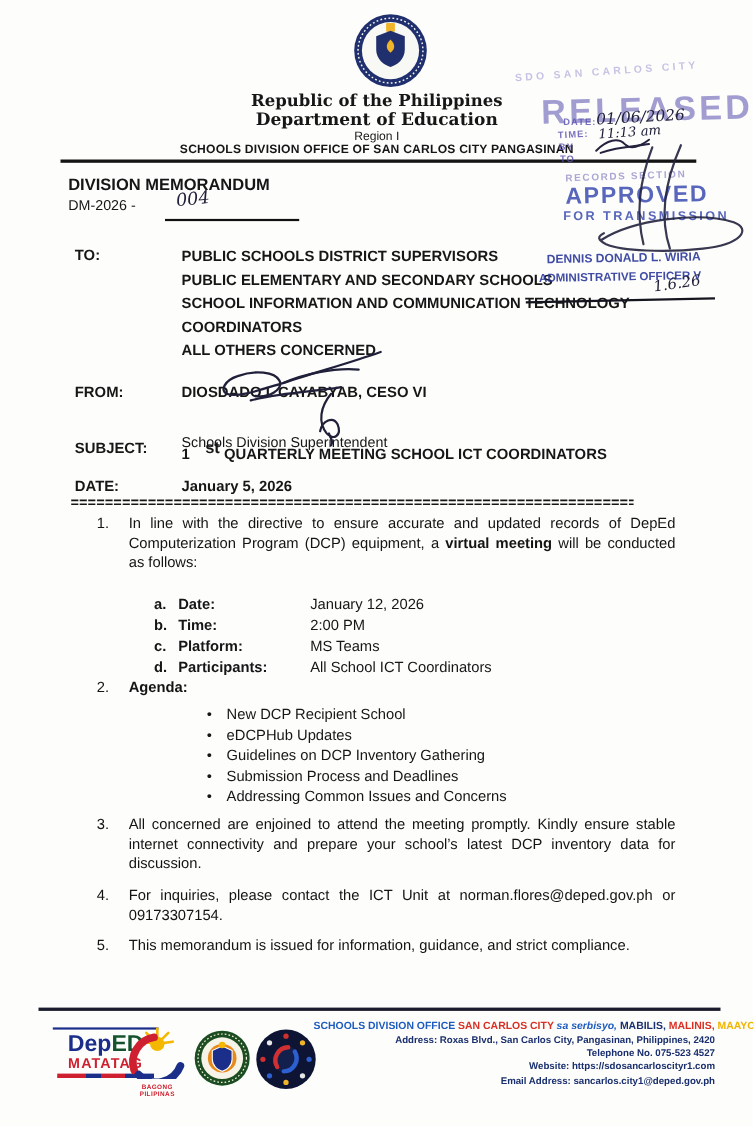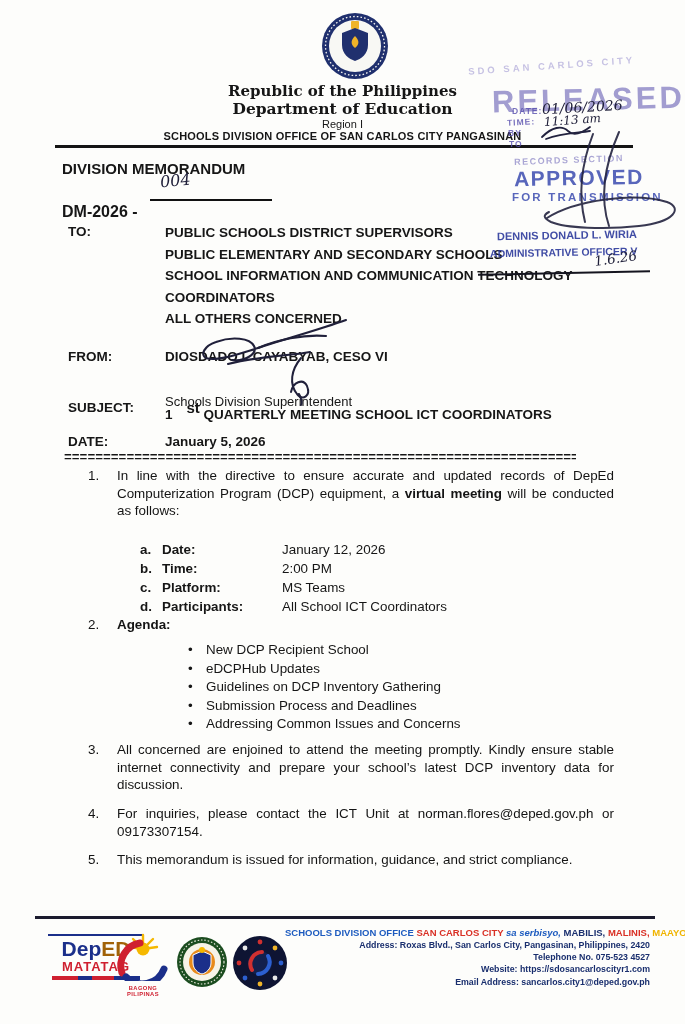--- a/index.html
+++ b/index.html
@@ -47,21 +47,21 @@
   .sig{z-index:8;}
   .sig-by{left:538px;top:123px;}
   .sig-approved{left:535px;top:130px;}
   .sig-from{left:198px;top:312px;}
   .sig-flourish{left:283px;top:356px;}
   .officer-underline{left:478px;top:272px;width:172px;height:2.2px;background:#15151f;
                      transform:rotate(-1.2deg);z-index:7;}
 
   
   .memo-title{left:62px;top:160px;font-weight:bold;font-size:15px;}
-  .memo-no{left:62px;top:179px;font-weight:bold;font-size:16px;margin-top:24px;}
+  .memo-no{left:62px;top:179px;font-weight:normal;font-size:13px;}
   .memo-no-line{left:150px;top:199px;width:122px;height:2px;background:#111;}
   .lbl{font-weight:bold;font-size:13.5px;}
   .to-label{left:68px;top:224px;}
   .to-block{left:165px;top:222px;width:480px;}
   .to-line{font-weight:bold;font-size:13.5px;line-height:21.6px;}
   .from-label{left:68px;top:349px;text-align:right;}
   .from-name{left:165px;top:349px;font-weight:bold;font-size:13.5px;}
   .from-title{left:165px;top:366px;font-size:13px;margin-top:28px;}
   .subject-label{left:68px;top:400px;}
   .subject-value{left:165px;top:399px;font-weight:bold;font-size:13.5px;}
@@ -89,21 +89,21 @@
   
   .f-line{left:35px;top:916px;width:620px;height:2.5px;background:#1b1b2e;}
   .f-text{left:285px;top:926px;width:365px;text-align:right;}
   .f-l1{font-weight:bold;font-size:9.5px;line-height:13px;white-space:nowrap;}
   .f-row{font-weight:bold;font-size:8.8px;line-height:12.2px;color:#1a2f6e;}
   .c-blue{color:#1d5bbf;} .c-red{color:#d93025;} .c-navy{color:#1a2f6e;}
   .c-yellow{color:#f0b400;} .c-tag{color:#1d5bbf;font-style:italic;}
   .logo-deped{left:44px;top:934px;width:104px;text-align:center;}
   .ld-top{height:0;border-top:2.5px solid #1b2f8a;margin:0 4px 2px 4px;}
   .ld-word{font-weight:bold;font-size:21px;line-height:22px;font-family:"Liberation Sans",sans-serif;}
-  .ld-dep{color:#1b2f8a;} .ld-ed{color:#a16207;}
+  .ld-dep{color:#1b2f8a;} .ld-ed{color:#14532d;}
   .ld-matatag{font-weight:bold;font-size:13px;letter-spacing:1px;color:#cf2030;line-height:14px;}
   .ld-stripes{height:4px;margin:2px 8px 0 8px;
       background:linear-gradient(90deg,#cf2030 0 30%,#1b2f8a 30% 45%,#cf2030 45% 70%,#1b2f8a 70% 100%);}
   .logo-bp{left:112px;top:931px;width:62px;text-align:center;}
   .lbp-caption{font-weight:bold;font-size:5.8px;color:#cf2030;letter-spacing:.4px;}
   .logo-seal{left:176px;top:936px;} .logo-dark{left:232px;top:935px;}
 </style>
 </head>
 <body>
 

